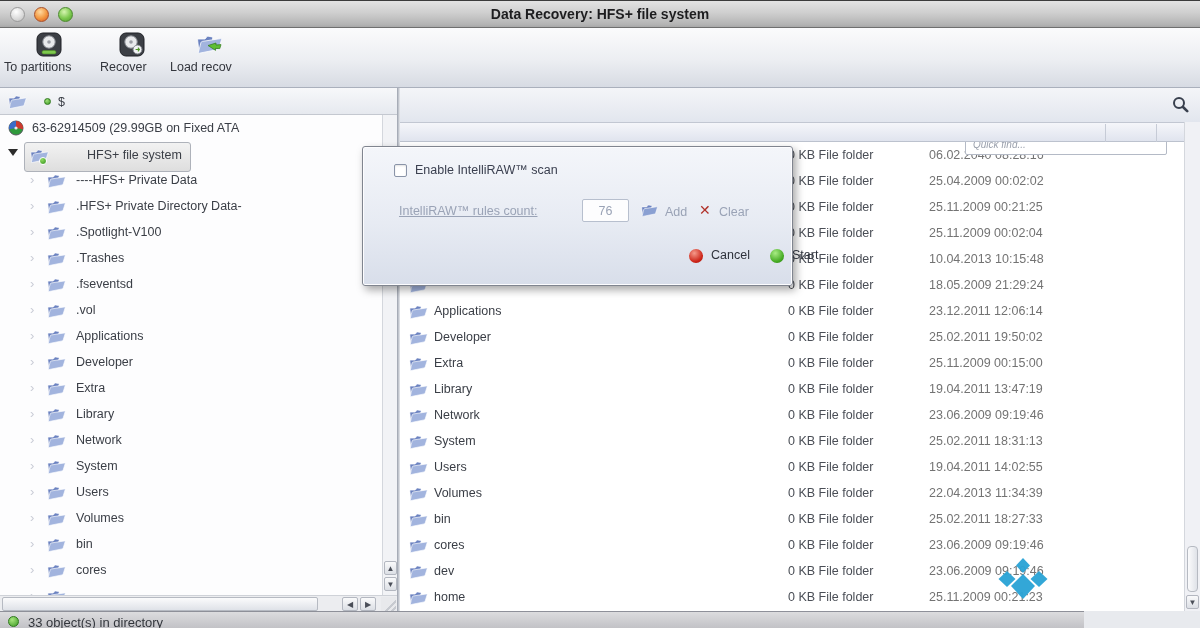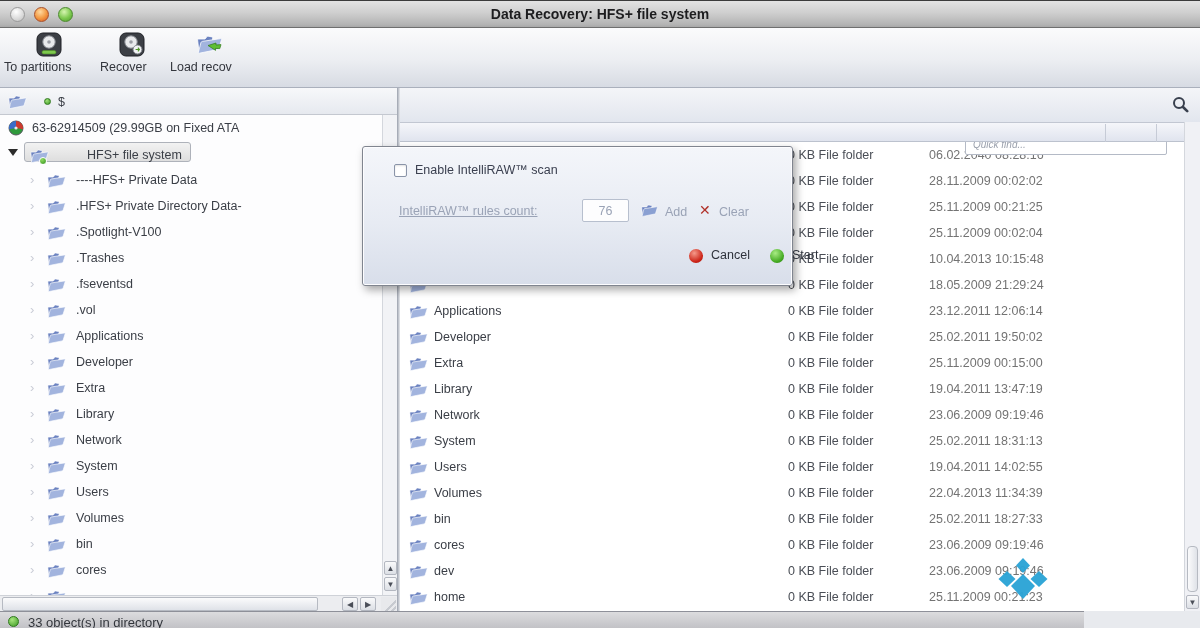--- a/index.html
+++ b/index.html
@@ -39,21 +39,21 @@
   .tree-row { position:relative; height:26px; white-space:nowrap; }
   .tree-row .chev { position:absolute; left:30px; top:5px; color:#c9ccd6; font-size:13px; }
   .tree-row .fold-wrap { position:absolute; top:5px; }
   .tree-row .lbl { position:absolute; top:6px; }
   .tree-row.disk .lbl { left:32px;text-align:right; }
   .tree-row.root .lbl { left:58px; }
   .tree-row.child .fold-wrap { left:46px; }
   .tree-row.child .lbl { left:76px; }
   .root-arrow { position:absolute; left:8px; top:8px; width:0; height:0;
     border-left:5px solid transparent; border-right:5px solid transparent; border-top:7px solid #2c2c2c; }
-  .root-sel { position:absolute; left:24px; top:1px; height:20px; padding:0 8px 0 34px;
+  .root-sel { position:absolute; left:24px; top:1px; height:30px; padding:0 8px 0 34px;
     background:linear-gradient(#f2f2f2,#dedede); border:1px solid #aeb2ba; border-radius:3px; }
   .root-sel .fold-wrap { left:4px; top:4px; }
   .root-sel .lbl { position:static; display:inline-block; margin-top:5px; }
   .disk-icon { position:absolute; left:8px; top:5px; }
   .badge { position:absolute; width:8px; height:8px; border-radius:50%;
     background:radial-gradient(circle at 35% 30%,#8fdc60,#2f8e1c); border:1px solid #fff; left:10px; top:10px; }
 
   
   .tree-vscroll { position:absolute; left:382px; top:115px; width:15px; height:480px;
     background:#f2f3f6; border-left:1px solid #d4d7dd; z-index:4; }
@@ -433,21 +433,21 @@
         </div>
         <div class="frow">
           <span class="fold-wrap">
             <svg width="22" height="17" viewBox="0 0 20 15">
               <path d="M2.6 13 L1.7 5.2 Q1.6 4.4 2.4 4.4 L6.6 4.4 L8 2.8 Q8.3 2.4 8.8 2.5 L11.4 3 Q11.9 3.1 11.9 3.6 L11.8 4.8 Z" fill="#6b82c0" stroke="#fff" stroke-width="0.6"></path>
               <path d="M2.2 13.3 Q1.9 14 2.8 13.9 L14.7 11.5 Q15.4 11.4 15.6 10.7 L17.4 5 Q17.7 4.1 16.8 4.3 L4.8 6.1 Q4.1 6.2 3.8 6.9 Z" fill="#a2b4de" stroke="#fff" stroke-width="0.6"></path>
             </svg>
           </span>
           <span class="fname"></span>
           <span class="fsize">0 KB File folder</span>
-          <span class="fdate">28.11.2009 00:02:02</span>
+          <span class="fdate">25.04.2009 00:02:02</span>
         </div>
         <div class="frow">
           <span class="fold-wrap">
             <svg width="22" height="17" viewBox="0 0 20 15">
               <path d="M2.6 13 L1.7 5.2 Q1.6 4.4 2.4 4.4 L6.6 4.4 L8 2.8 Q8.3 2.4 8.8 2.5 L11.4 3 Q11.9 3.1 11.9 3.6 L11.8 4.8 Z" fill="#6b82c0" stroke="#fff" stroke-width="0.6"></path>
               <path d="M2.2 13.3 Q1.9 14 2.8 13.9 L14.7 11.5 Q15.4 11.4 15.6 10.7 L17.4 5 Q17.7 4.1 16.8 4.3 L4.8 6.1 Q4.1 6.2 3.8 6.9 Z" fill="#a2b4de" stroke="#fff" stroke-width="0.6"></path>
             </svg>
           </span>
           <span class="fname"></span>
           <span class="fsize">0 KB File folder</span>

